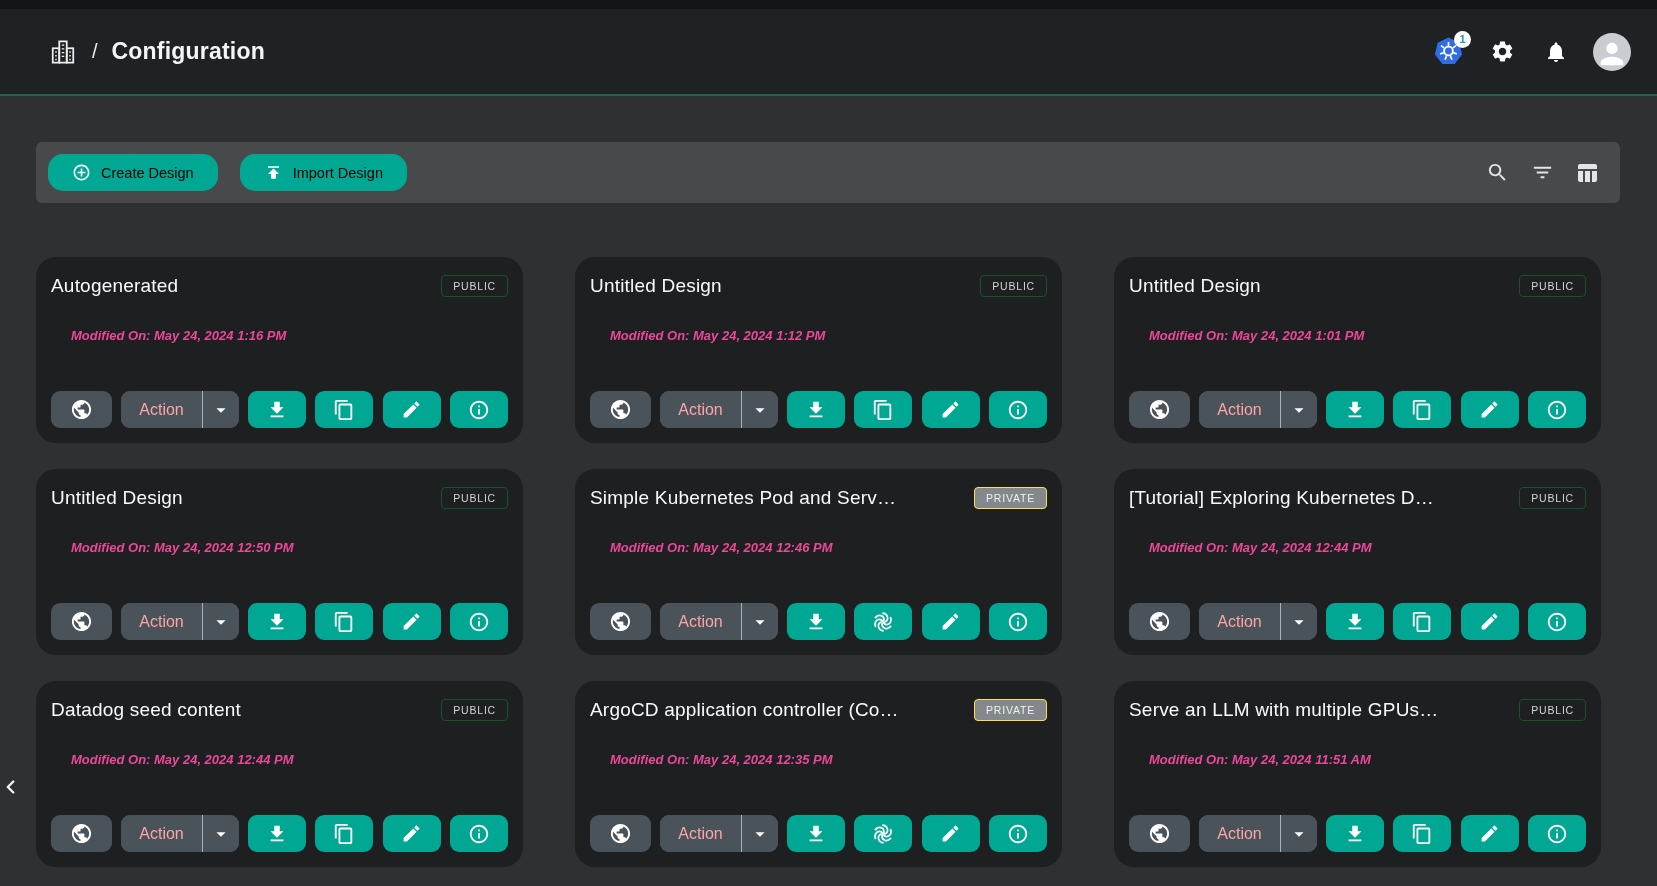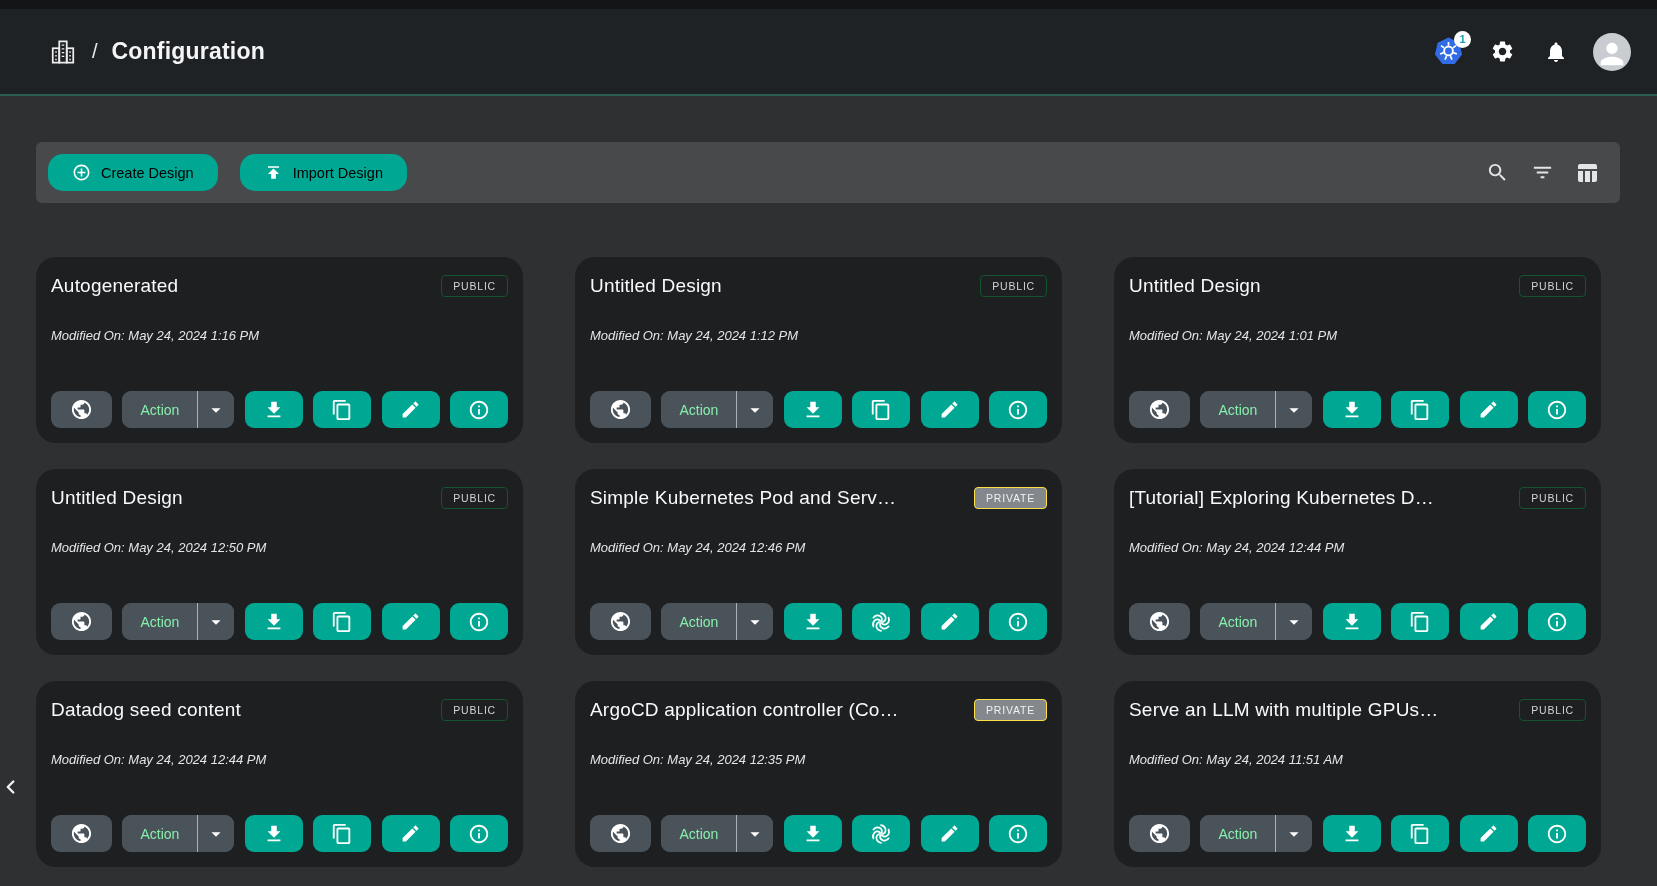--- a/index.html
+++ b/index.html
@@ -106,22 +106,23 @@
     letter-spacing: .8px;
     display: inline-flex; align-items: center;
     margin-top: 2px;
   }
   .badge-public { border: 1px solid #14532d; color: #d2d4d6; background: transparent; }
   .badge-private { border: 1px solid #fde047; color: #f0f1f2; background: #84888c; }
   .card-modified {
     margin-top: 9px;
     font-style: italic;
     font-size: 13px;
-    font-weight: 400;
-    color: #e5e5e5;
+    font-weight: 700;
+    color: #ec4899;
+    margin-left: 20px;
   }
   .card-actions {
     margin-top: auto;
     display: flex;
     align-items: center;
     justify-content: space-between;
   }
   .act-btn {
     height: 37px;
     border: none;
@@ -129,21 +130,21 @@
     display: inline-flex;
     align-items: center;
     justify-content: center;
     cursor: pointer;
     color: #fff;
   }
   .act-gray { background: #4a525a; }
   .act-teal { background: var(--accent, #00a894); }
   .globe-btn { width: 61px; }
   .split-btn { padding: 0; overflow: hidden; }
-  .split-label { padding: 0 18px; font-size: 14px; font-family: inherit; color: #86efac; }
+  .split-label { padding: 0 18px; font-size: 16px; font-family: inherit; color: #fca5a5; }
   .split-div { width: 1px; align-self: stretch; background: rgba(255,255,255,.55); }
   .split-caret { width: 36px; display: flex; align-items: center; justify-content: center; }
   .icon-58 { width: 58px; }
 
   
   .edge-toggle {
     position: absolute;
     left: 0px; top: 772px;
     width: 24px; height: 30px;
     background: none; border: none; color: #f2f2f2;

